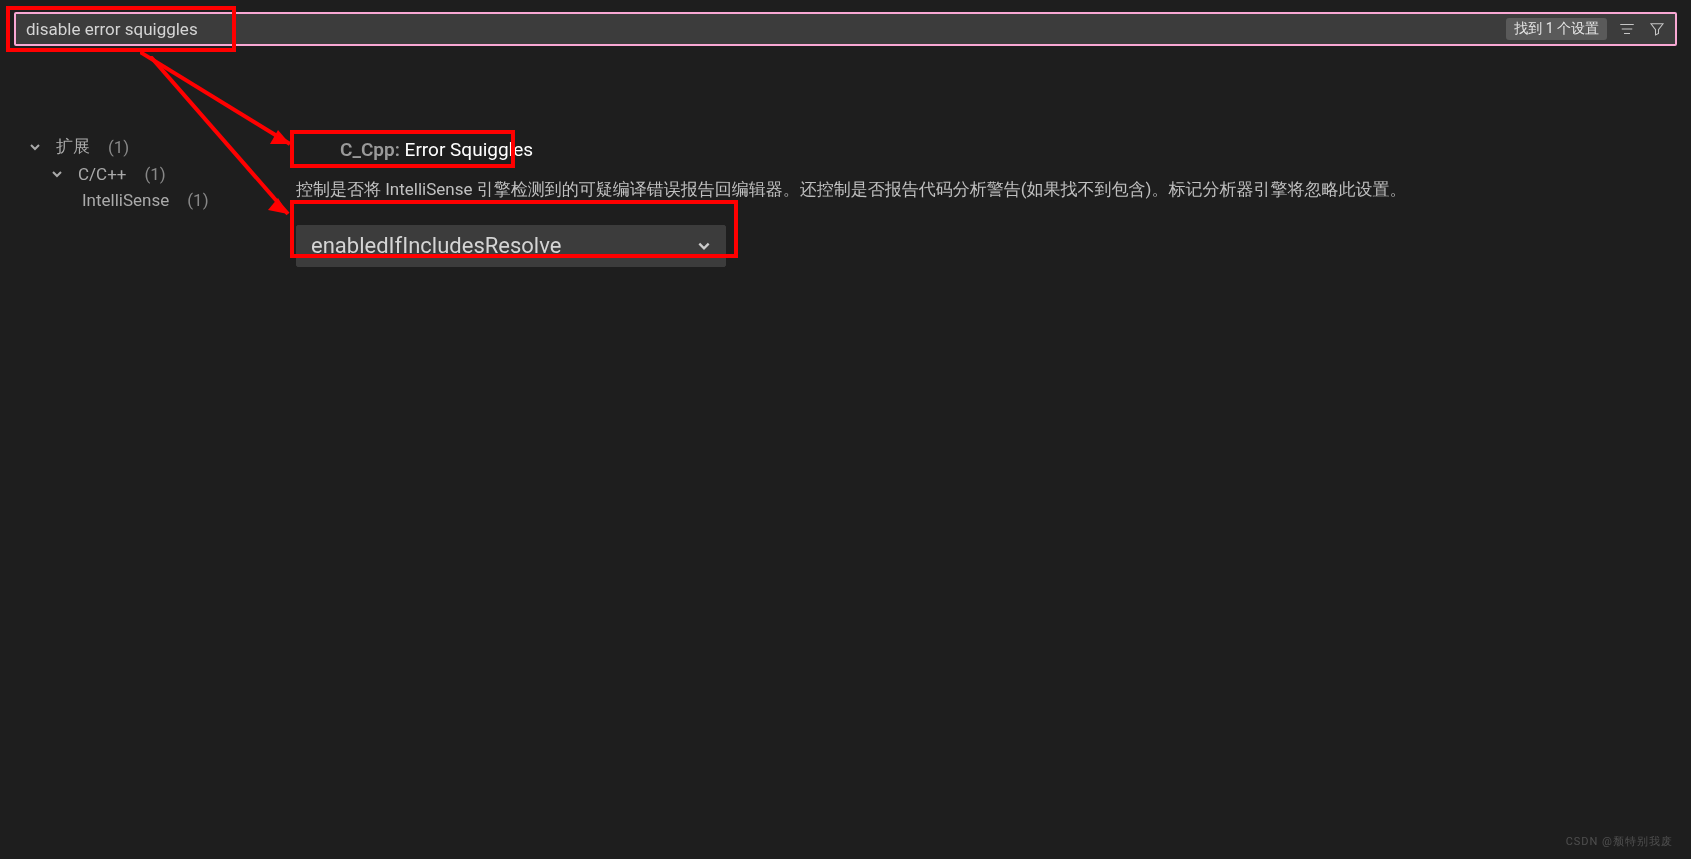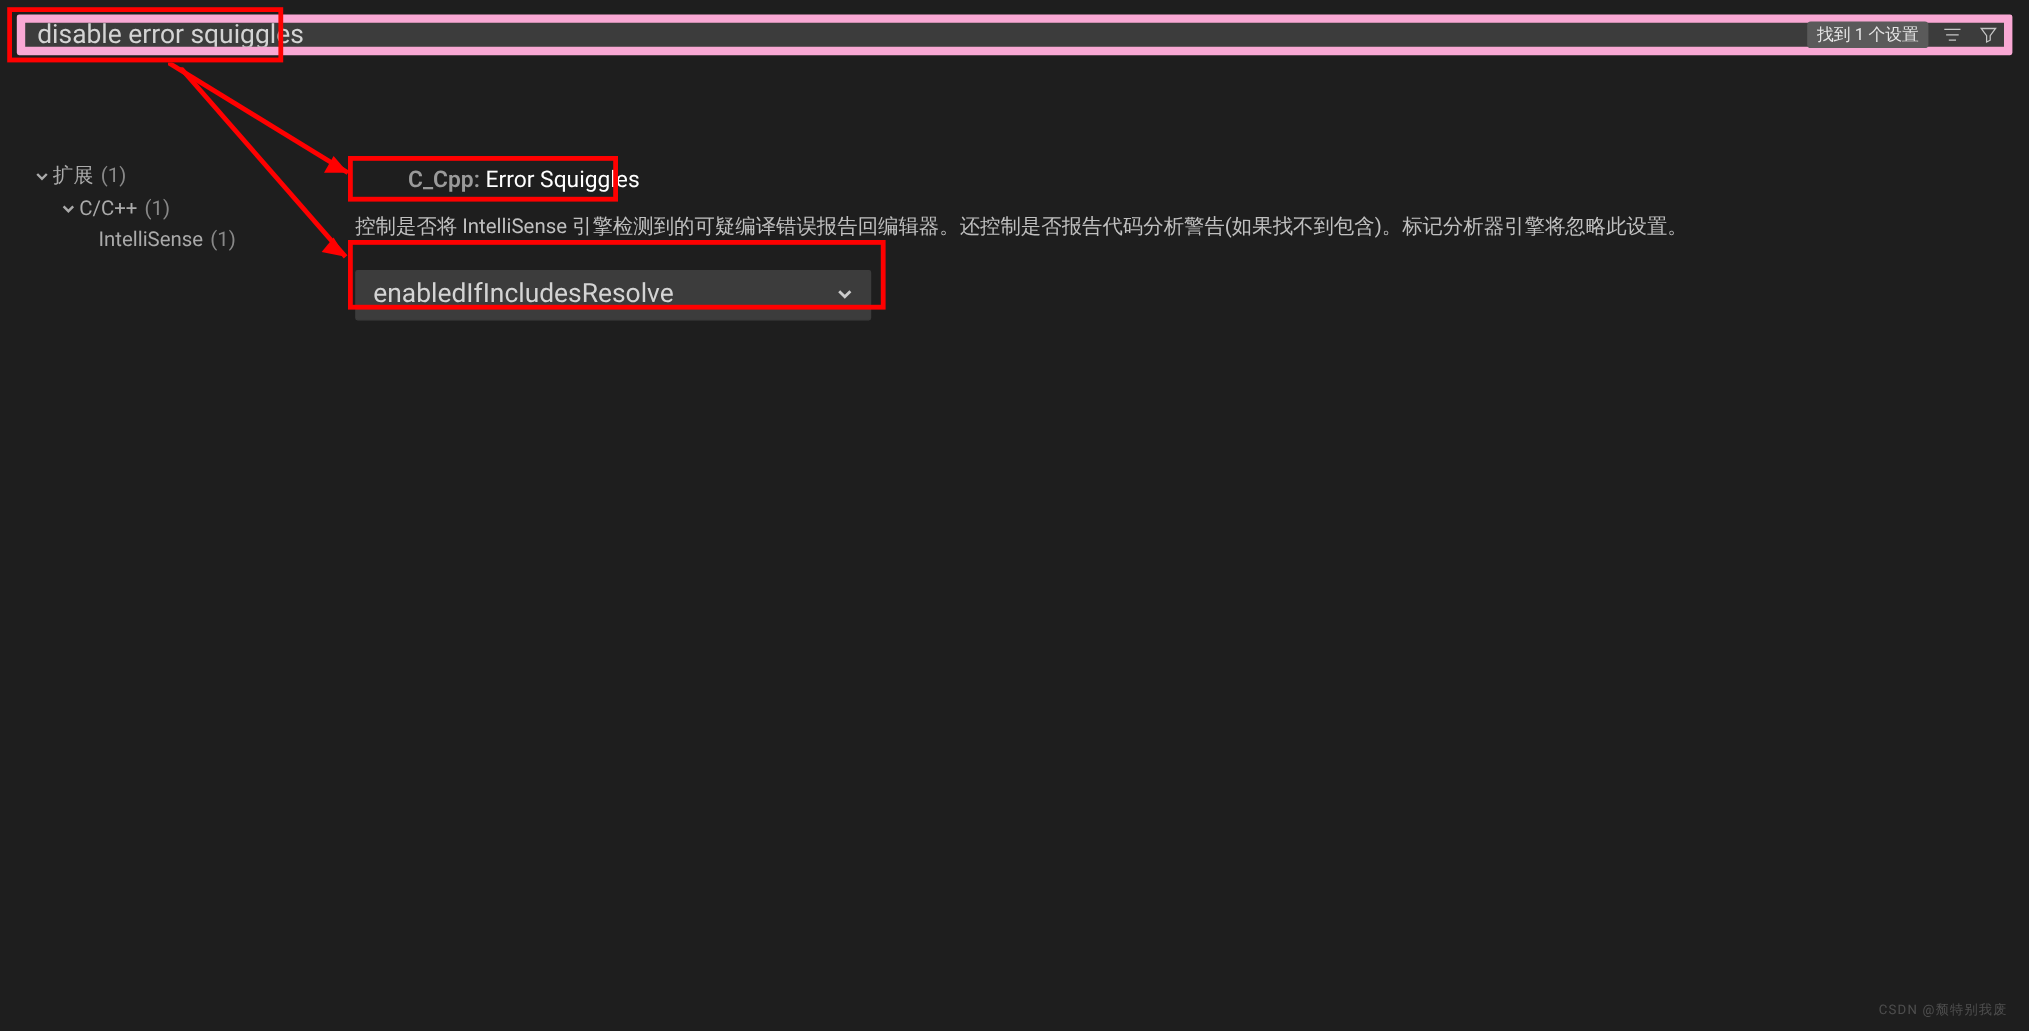--- a/index.html
+++ b/index.html
@@ -3,22 +3,22 @@
 <meta charset="utf-8">
 <style>
   * { box-sizing: border-box; margin: 0; padding: 0; font-family: -apple-system, BlinkMacSystemFont, "Segoe UI", Roboto, "PingFang SC", "Microsoft YaHei", sans-serif; }
   html,body { width:1691px; height:859px; background:#1e1e1e; color:#ccc; overflow:hidden; }
   .root { width:100%; height:100%; position:relative; background:#1e1e1e; }
 
   
   .search-row { position:relative; padding:12px 14px 0 14px; }
   .search-wrap { position:relative; }
   .search-input {
-    width:100%; height:34px; background:#3c3c3c; border:7px solid #f9a8d4;
-    outline:none; color:#d4d4d4; font-size:22px; padding:0 170px 0 10px;
+    width:100%; height:34px; background:#3c3c3c; border:2px solid #f9a8d4;
+    outline:none; color:#d4d4d4; font-size:17px; padding:0 170px 0 10px;
     border-radius:2px;
   }
   .search-input::placeholder { color:#888; }
   .badge-found {
     position:absolute; right:70px; top:50%; transform:translateY(-50%);
     background:#5a5a5a; color:#e6e6e6; font-size:14px; padding:2px 8px;
     border-radius:3px; white-space:nowrap;
   }
   .search-icons { position:absolute; right:10px; top:50%; transform:translateY(-50%); display:flex; gap:10px; }
   .icon-btn { width:20px; height:20px; display:flex; align-items:center; justify-content:center; color:#c5c5c5; cursor:pointer; }
@@ -27,21 +27,21 @@
   
   .tabs-row { display:flex; align-items:center; justify-content:space-between; padding:18px 24px 0 24px; }
   .tabs { display:flex; gap:26px; }
   .tab { font-size:18px; color:#aaa; padding-bottom:10px; cursor:pointer; }
   .tab.active { color:#fff; border-bottom:2px solid #fff; }
   .sync { font-size:17px; color:#bbb; }
 
   
   .body { display:flex; position:absolute; top:108px; bottom:0; left:0; right:0; }
   .tree { width:290px; padding:24px 10px 0 28px; font-size:17px; color:#aaa; }
-  .tree-row { display:flex; align-items:center; gap:2px; padding:3px 0; cursor:pointer; }
+  .tree-row { display:flex; align-items:center; gap:14px; padding:3px 0; cursor:pointer; }
   .tree-row .chev { width:14px; display:inline-flex; justify-content:center; }
   .tree-row .chev svg { width:12px; height:12px; stroke:#aaa; fill:none; stroke-width:2; }
   .tree-indent-1 { padding-left:22px; }
   .tree-indent-2 { padding-left:54px; }
   .tree-count { color:#888; margin-left:4px; }
 
   .content { flex:1; padding:30px 30px 0 6px; }
   .setting-title { font-size:19px; font-weight:600; }
   .setting-title .scope { color:#9a9a9a; font-weight:600;margin-left:44px; }
   .setting-title .name { color:#fff; font-weight:400; }

